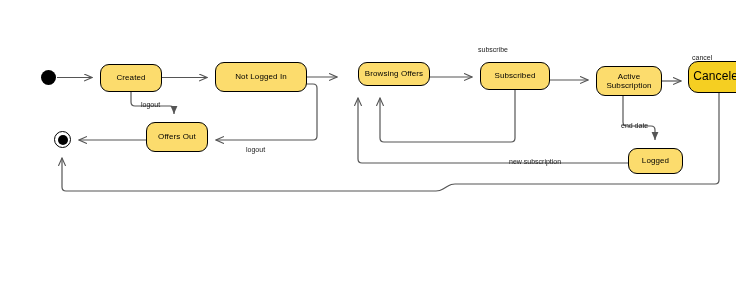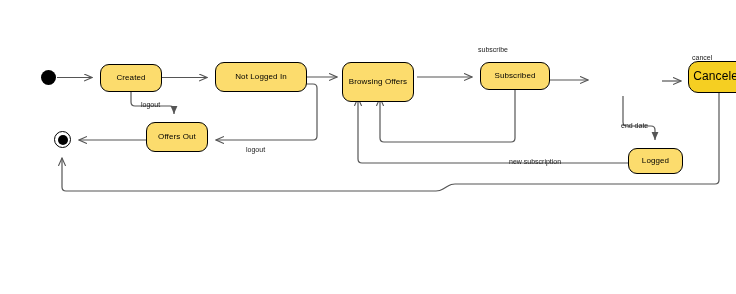--- a/index.html
+++ b/index.html
@@ -147,28 +147,32 @@
   </div>
 
   <div class="state-node" style="left:215px; top:62px; width:92px; height:30px;">
     <span class="node-label">Not Logged In</span>
   </div>
 
   <div class="state-node" style="left:146px; top:122px; width:62px; height:30px;">
     <span class="node-label">Offers Out</span>
   </div>
 
-  <div class="state-node" style="left:342px; top:62px; width:72px; height:40px;">
+  <div class="state-node" style="left:358px; top:62px; width:72px; height:24px;">
     <span class="node-label">Browsing Offers</span>
   </div>
 
   <div class="state-node" style="left:480px; top:62px; width:70px; height:28px;">
     <span class="node-label">Subscribed</span>
   </div>
 
+  <div class="state-node" style="left:596px; top:66px; width:66px; height:30px;">
+    <span class="node-label">Active
+Subscription</span>
+  </div>
 
   <div class="state-node highlighted" style="left:688px; top:61px; width:62px; height:32px;">
     <span class="node-label">Canceled</span>
   </div>
 
   <div class="state-node" style="left:628px; top:148px; width:55px; height:26px;">
     <span class="node-label">Logged</span>
   </div>
 
   <div class="edge-label" style="left:141px; top:101px;">logout</div>

